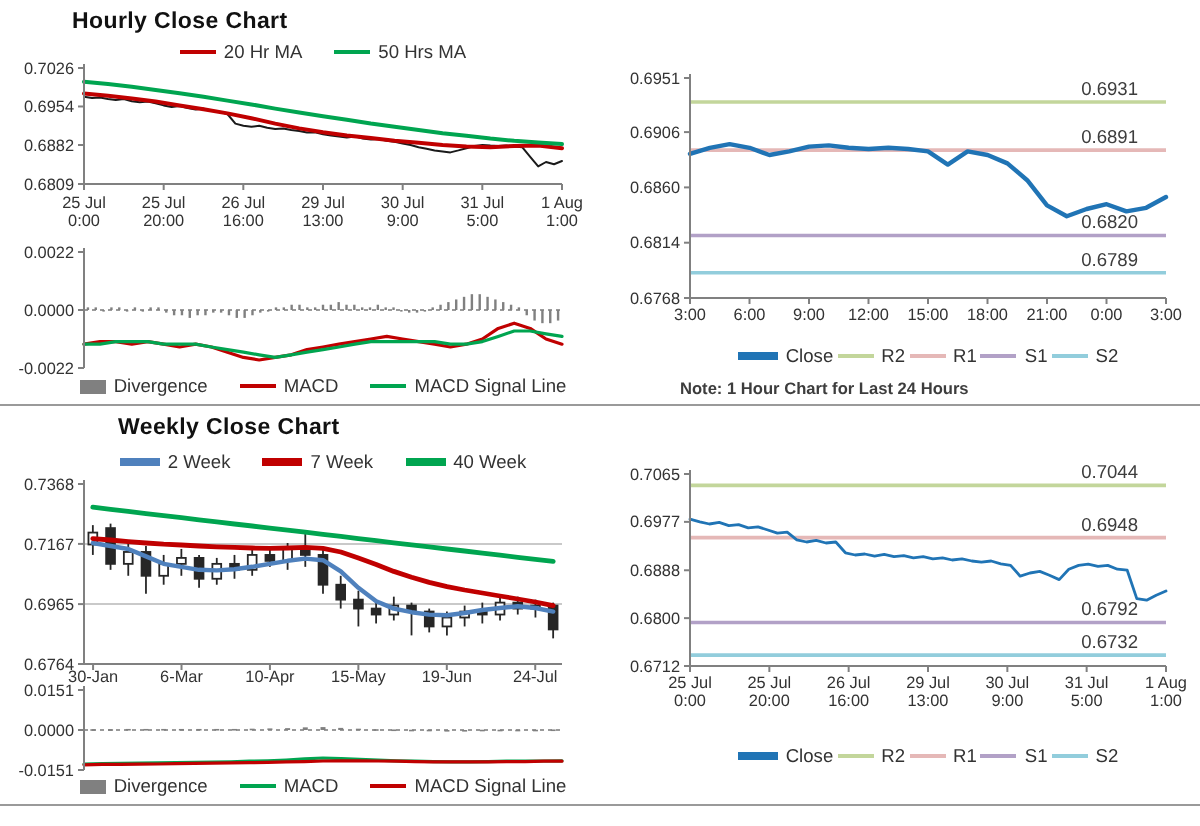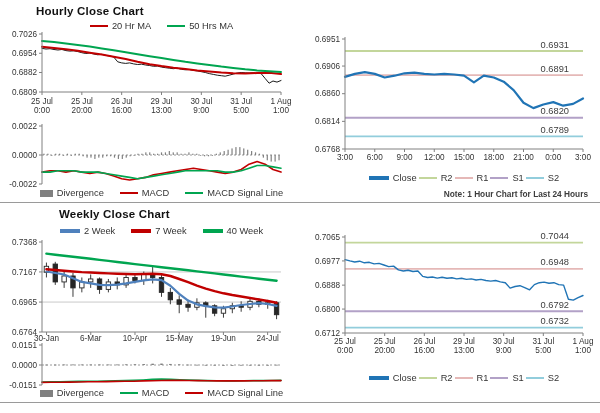--- a/index.html
+++ b/index.html
@@ -6,21 +6,21 @@
   #canvas{position:relative;width:600px;height:413px;background:#fff;overflow:hidden;
           font-family:"Liberation Sans", sans-serif;}
   svg{position:absolute;overflow:visible;}
   .ctitle{position:absolute;font-weight:bold;font-size:11.5px;color:#111;letter-spacing:.2px;}
   .legend{position:absolute;display:flex;justify-content:center;align-items:center;gap:16px;}
   .legend.tight{gap:2px;}
   .lgi{display:flex;align-items:center;gap:4px;font-size:9.3px;color:#333;white-space:nowrap;}
   .sw{display:inline-block;width:18px;height:2.6px;}
   .sw.thick{width:20px;height:3.4px;}
   .sw.bar{width:13px;height:7px;}
-  .note{position:absolute;text-align:right;font-size:8.3px;font-weight:bold;color:#3d3d3d;}
+  .note{position:absolute;text-align:left;font-size:8.3px;font-weight:bold;color:#3d3d3d;}
   .divider{position:absolute;left:0;width:600px;height:1px;background:#9a9a9a;}
 </style>
 </head>
 <body>
 
 <div id="canvas">
 
   <div class="ctitle" style="left:36px;top:5px;">Hourly Close Chart</div>
   <div class="legend" style="left:42px;top:21px;width:239px;">
       <div class="lgi">

